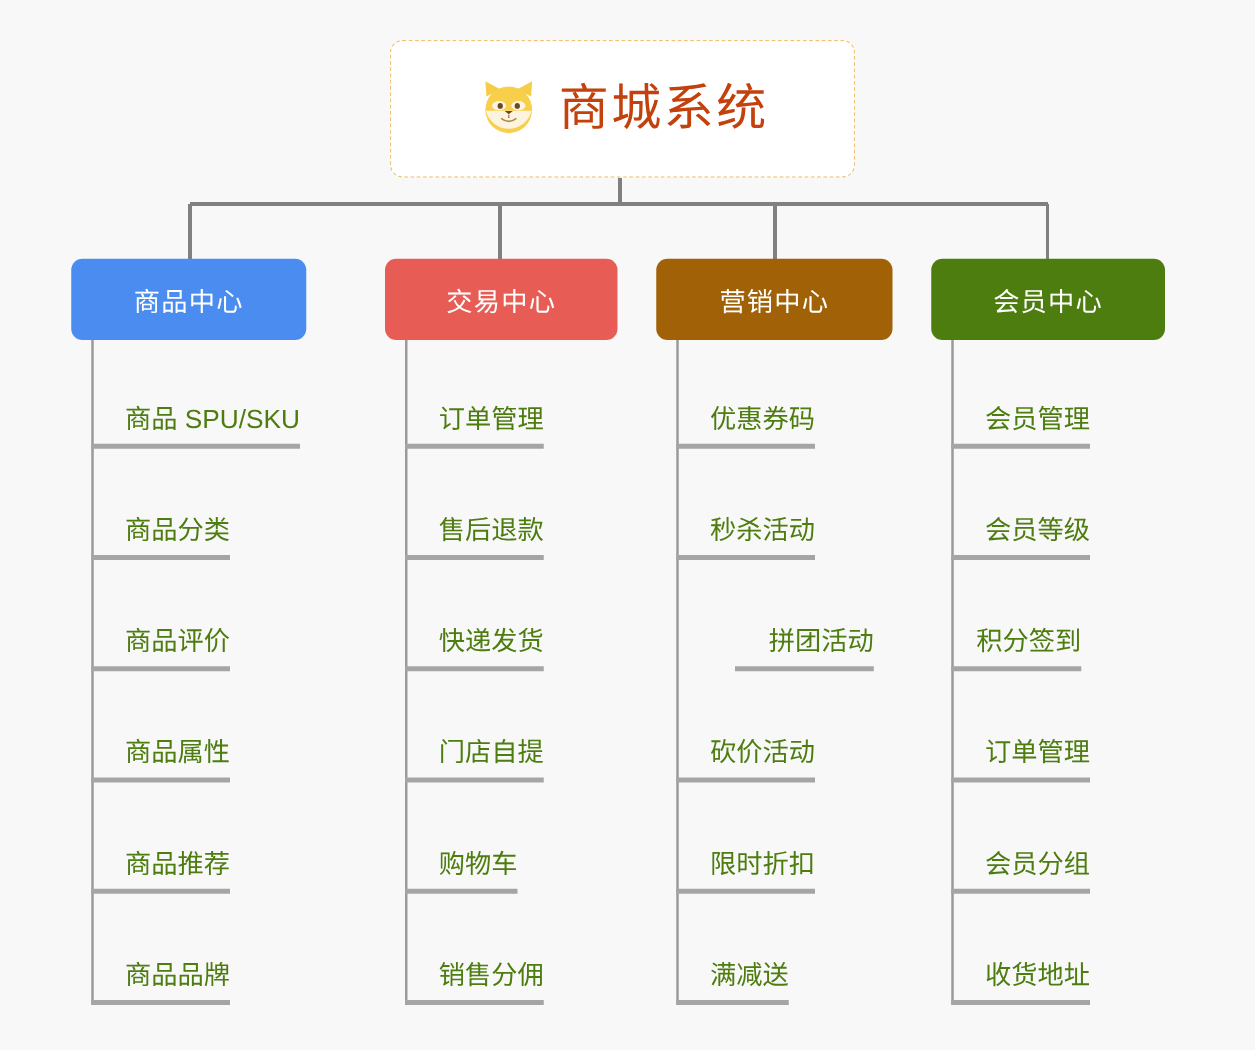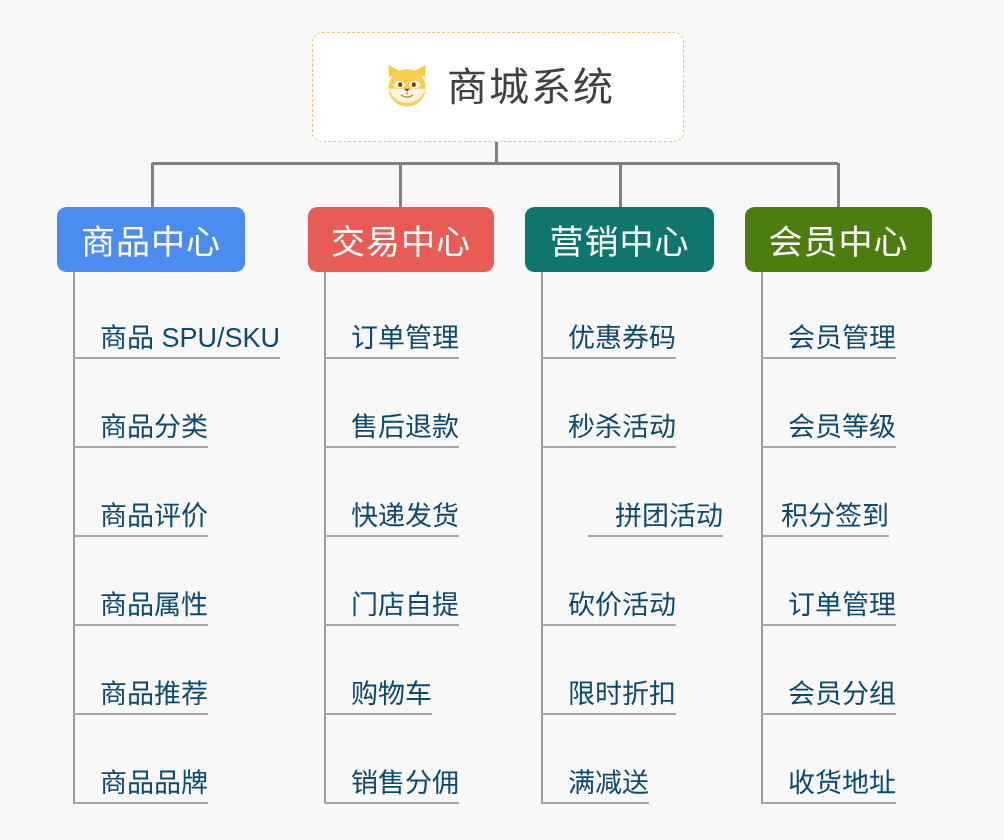--- a/index.html
+++ b/index.html
@@ -68,21 +68,21 @@
     top: 207px;
   }
   .cat-box {
     box-sizing: border-box;
     height: 65px;
     border-radius: 9px;
     display: flex;
     align-items: center;
     justify-content: center;
     color: #ffffff;
-    font-size: 34px;
+    font-size: 21px;
     letter-spacing: 1px;
     white-space: nowrap;
   }
 
   .leaf-list {
     position: relative;
     margin-top: 0;
     padding-left: 16px;          
   }
   .leaf-spine {
@@ -95,25 +95,25 @@
   .leaf-item {
     position: relative;
     height: 89px;
     box-sizing: border-box;
     display: flex;
     align-items: flex-end;
     padding-left: 27px;
     padding-bottom: 2px;
   }
   .leaf-label {
-    font-size: 27px;
+    font-size: 21px;
     line-height: 28px;
-    color: #0c4a6e;
+    color: #4d7c0f;
     white-space: nowrap;
-    border-bottom: 2px solid #404040;
+    border-bottom: 4px solid #404040;
     padding-bottom: 5px;
     margin-left: -27px;
     padding-left: 27px;
   }
 </style>
 </head>
 <body style="background: rgb(248, 248, 248);">
 
 <div id="canvas">
 
@@ -179,21 +179,21 @@
       <div class="leaf-item">
         <span class="leaf-label" style="border-bottom-color: rgb(165, 165, 165);">购物车</span>
       </div>
       <div class="leaf-item">
         <span class="leaf-label" style="border-bottom-color: rgb(165, 165, 165);">销售分佣</span>
       </div>
     </div>
   </div>
 
   <div class="column" style="left:525px; width:189px;">
-    <div class="cat-box" style="background: #0f766e;">
+    <div class="cat-box" style="background: #a16207;">
       <span>营销中心</span>
     </div>
     <div class="leaf-list">
       <div class="leaf-spine" style="height: 532px; background: rgb(154, 154, 154);"></div>
       <div class="leaf-item">
         <span class="leaf-label" style="border-bottom-color: rgb(165, 165, 165);">优惠券码</span>
       </div>
       <div class="leaf-item">
         <span class="leaf-label" style="border-bottom-color: rgb(165, 165, 165);">秒杀活动</span>
       </div>
@@ -252,16 +252,16 @@
       <ellipse cx="22.5" cy="29" rx="7" ry="4.6" fill="#fdf4e0"></ellipse>
       <ellipse cx="41.5" cy="29" rx="7" ry="4.6" fill="#fdf4e0"></ellipse>
       <ellipse cx="23.6" cy="29.2" rx="2.6" ry="2.9" fill="#6b4a22"></ellipse>
       <ellipse cx="40.4" cy="29.2" rx="2.6" ry="2.9" fill="#6b4a22"></ellipse>
 
       <path d="M32 37.5 l-4 -3.3 h8 Z" fill="#6b4a22"></path>
 
       <path d="M32 38 v3.2" stroke="#b08a4a" stroke-width="1.5" fill="none"></path>
       <path d="M24.5 41.5 q 7.5 6 15 0" stroke="#b08a4a" stroke-width="1.6" fill="none"></path>
     </svg>
-    <span class="root-title" style="color: #404040;">商城系统</span>
+    <span class="root-title" style="color: #c2410c;">商城系统</span>
   </div>
 
 </div>
 
 </body></html>

